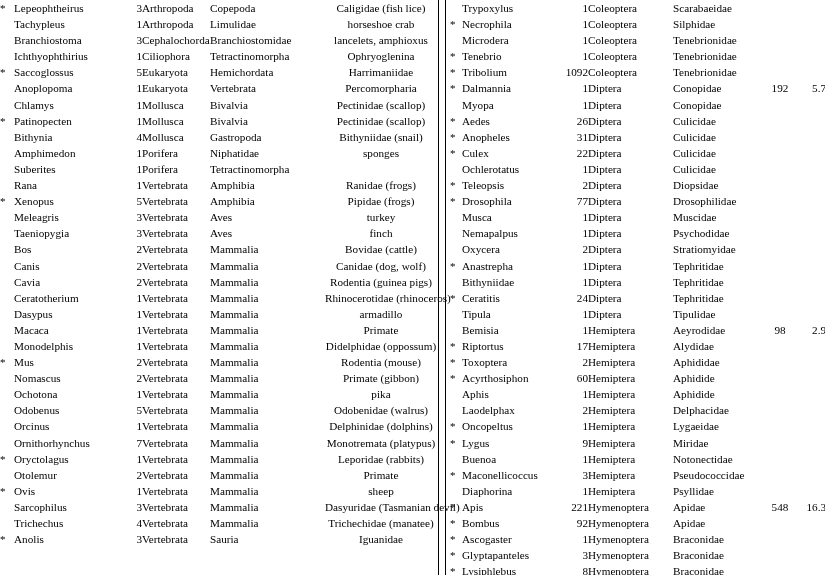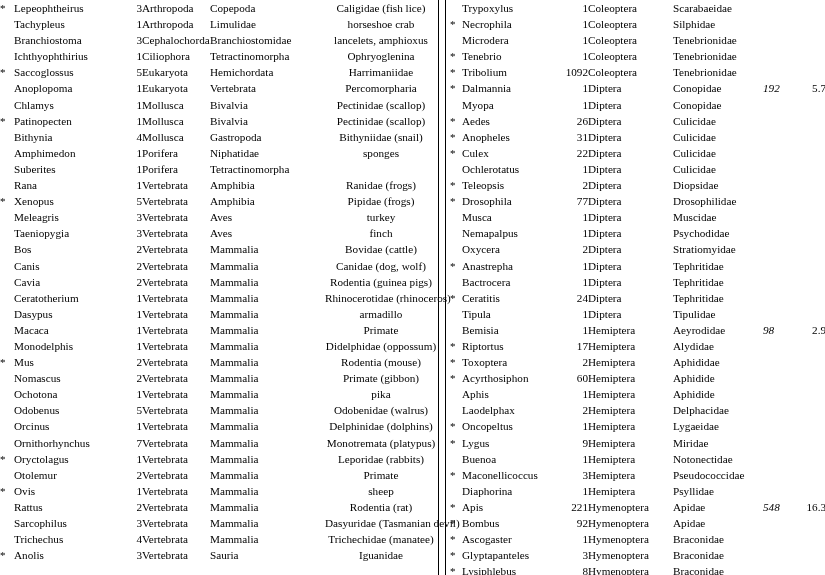--- a/index.html
+++ b/index.html
@@ -49,21 +49,21 @@
     height: 16.1px;
     white-space: nowrap;
     vertical-align: baseline;
     overflow: visible;
   }
   .c-star  { width: 14px;  text-align: left;  padding-left: 4px; }
   .c-genus { text-align: left; }
   .c-count { text-align: right; padding-right: 10px; }
   .c-phy   { text-align: left; }
   .c-fam   { text-align: left; }
-  .c-tot   { text-align: left; font-style: italic; }
+  .c-tot   { text-align: center; }
   .c-pct   { text-align: right; }
 
   
   #left-panel .c-star  { width: 14px; }
   #left-panel .c-genus { width: 106px; margin-top: 30px; }
   #left-panel .c-count { width: 22px; }
   #left-panel .c-phy   { width: 68px; }
   #left-panel .c-fam   { width: 115px; margin-left: 34px; }
   #left-panel .c-desc  { width: 112px; text-align: center; }
 
@@ -329,28 +329,20 @@
           <tr>
             <td class="c-star star">*</td>
             <td class="c-genus">Ovis</td>
             <td class="c-count">1</td>
             <td class="c-phy">Vertebrata</td>
             <td class="c-fam">Mammalia</td>
             <td class="c-desc">sheep</td>
           </tr>
           <tr>
             <td class="c-star star"></td>
-            <td class="c-genus">Rattus</td>
-            <td class="c-count">2</td>
-            <td class="c-phy">Vertebrata</td>
-            <td class="c-fam">Mammalia</td>
-            <td class="c-desc">Rodentia (rat)</td>
-          </tr>
-          <tr>
-            <td class="c-star star"></td>
             <td class="c-genus">Sarcophilus</td>
             <td class="c-count">3</td>
             <td class="c-phy">Vertebrata</td>
             <td class="c-fam">Mammalia</td>
             <td class="c-desc">Dasyuridae (Tasmanian devil)</td>
           </tr>
           <tr>
             <td class="c-star star"></td>
             <td class="c-genus">Trichechus</td>
             <td class="c-count">4</td>
@@ -524,21 +516,21 @@
             <td class="c-star star">*</td>
             <td class="c-genus">Anastrepha</td>
             <td class="c-count">1</td>
             <td class="c-phy">Diptera</td>
             <td class="c-fam">Tephritidae</td>
             <td class="c-tot"></td>
             <td class="c-pct"></td>
           </tr>
           <tr>
             <td class="c-star star"></td>
-            <td class="c-genus">Bactrocera</td>
+            <td class="c-genus">Bithyniidae</td>
             <td class="c-count">1</td>
             <td class="c-phy">Diptera</td>
             <td class="c-fam">Tephritidae</td>
             <td class="c-tot"></td>
             <td class="c-pct"></td>
           </tr>
           <tr>
             <td class="c-star star">*</td>
             <td class="c-genus">Ceratitis</td>
             <td class="c-count">24</td>

